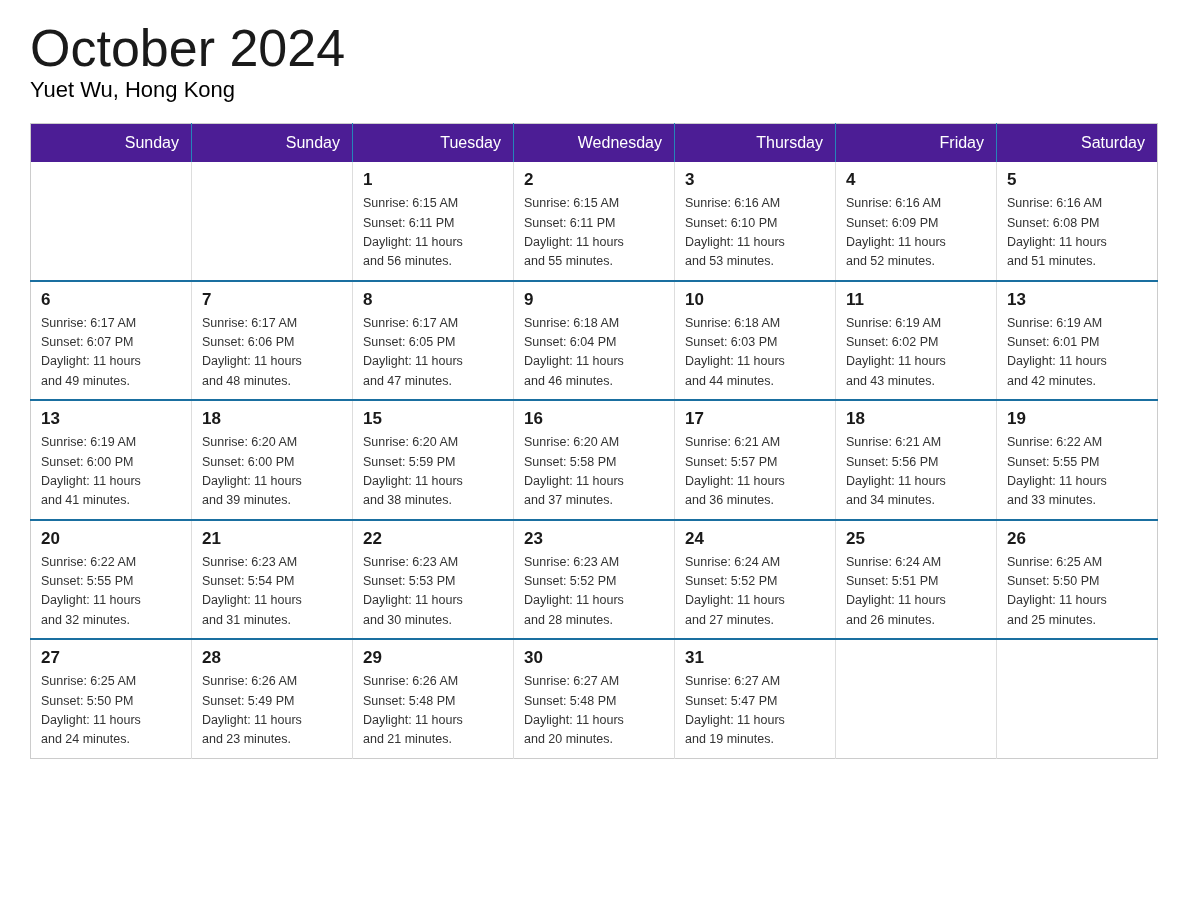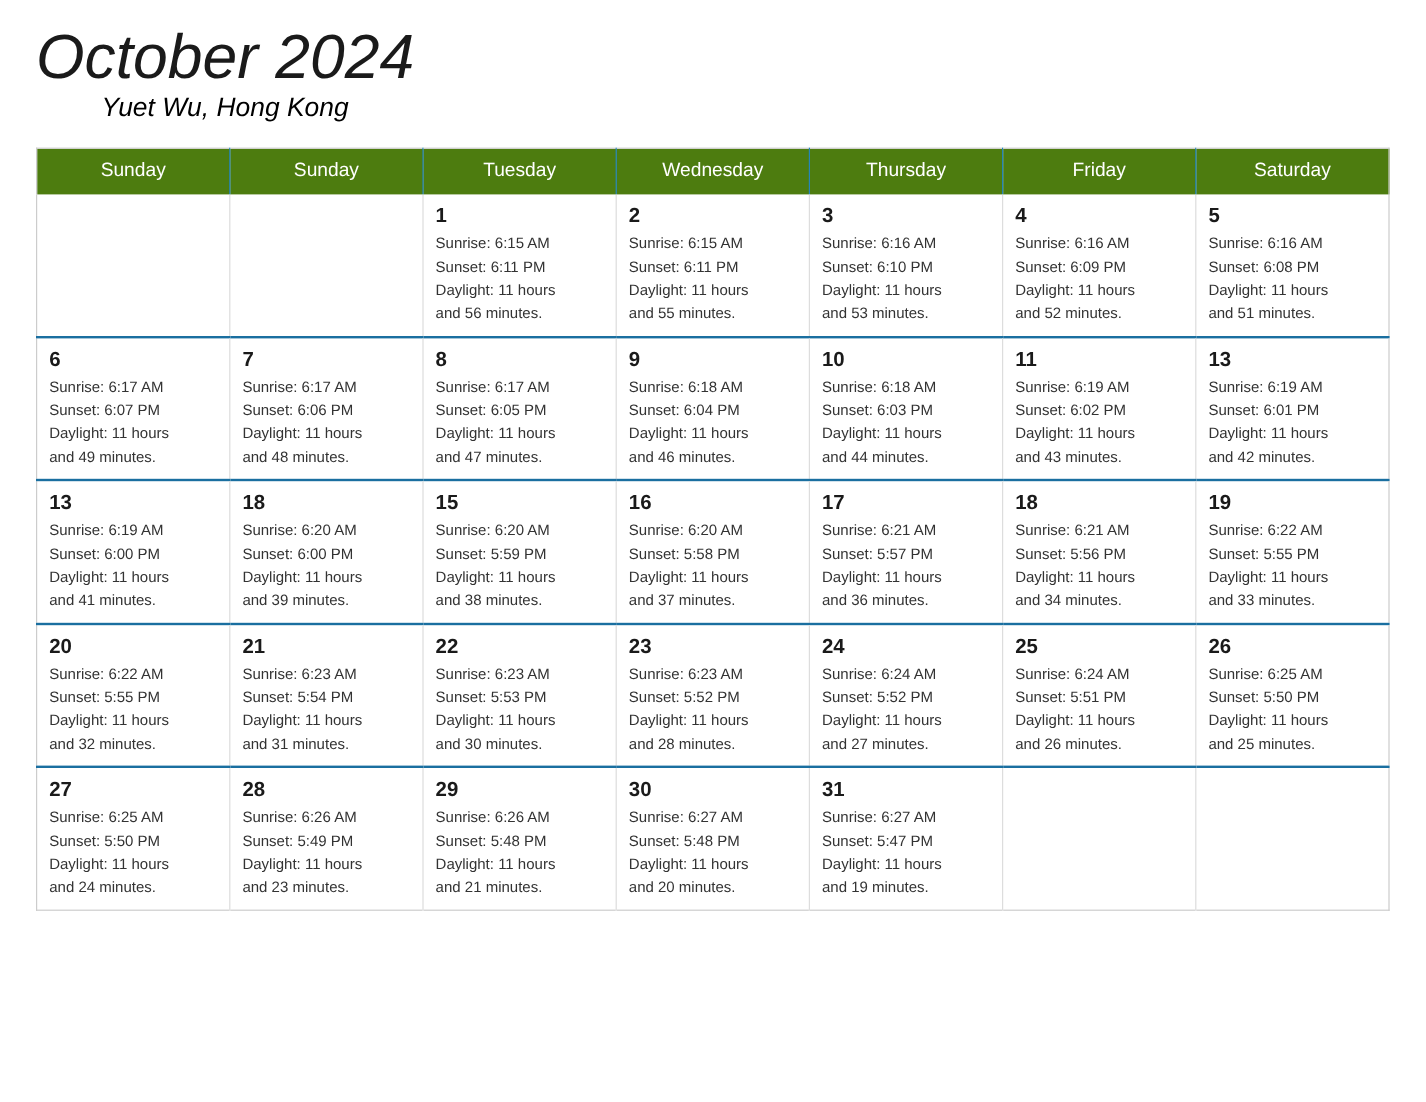--- a/index.html
+++ b/index.html
@@ -42,43 +42,42 @@
       position: relative;
       top: 3px;
     }
     .logo-subtitle {
       color: #1a6fa0;
       font-size: 18px;
       font-weight: bold;
       margin-left: 2px;
     }
     .title-area {
-      text-align: center;
-      font-style: italic;
+      text-align: left;
     }
     .month-title {
       font-size: 52px;
       font-weight: normal;
       color: #1a1a1a;
       line-height: 1.1;
     }
     .location-title {
       font-size: 22px;
       color: #000000;
     }
     .calendar-table {
       width: 100%;
       border-collapse: collapse;
       border: 1px solid #ccc;
     }
     .calendar-table th {
-      background-color: #4d7c0f;
+      background-color: #4c1d95;
       color: #fff;
       padding: 10px 12px;
-      text-align: center;
+      text-align: right;
       font-size: 16px;
       font-weight: normal;
       border-right: 1px solid #2585b8;
     }
     .calendar-table th:last-child {
       border-right: none;
     }
     .calendar-table td {
       vertical-align: top;
       padding: 8px 10px;

